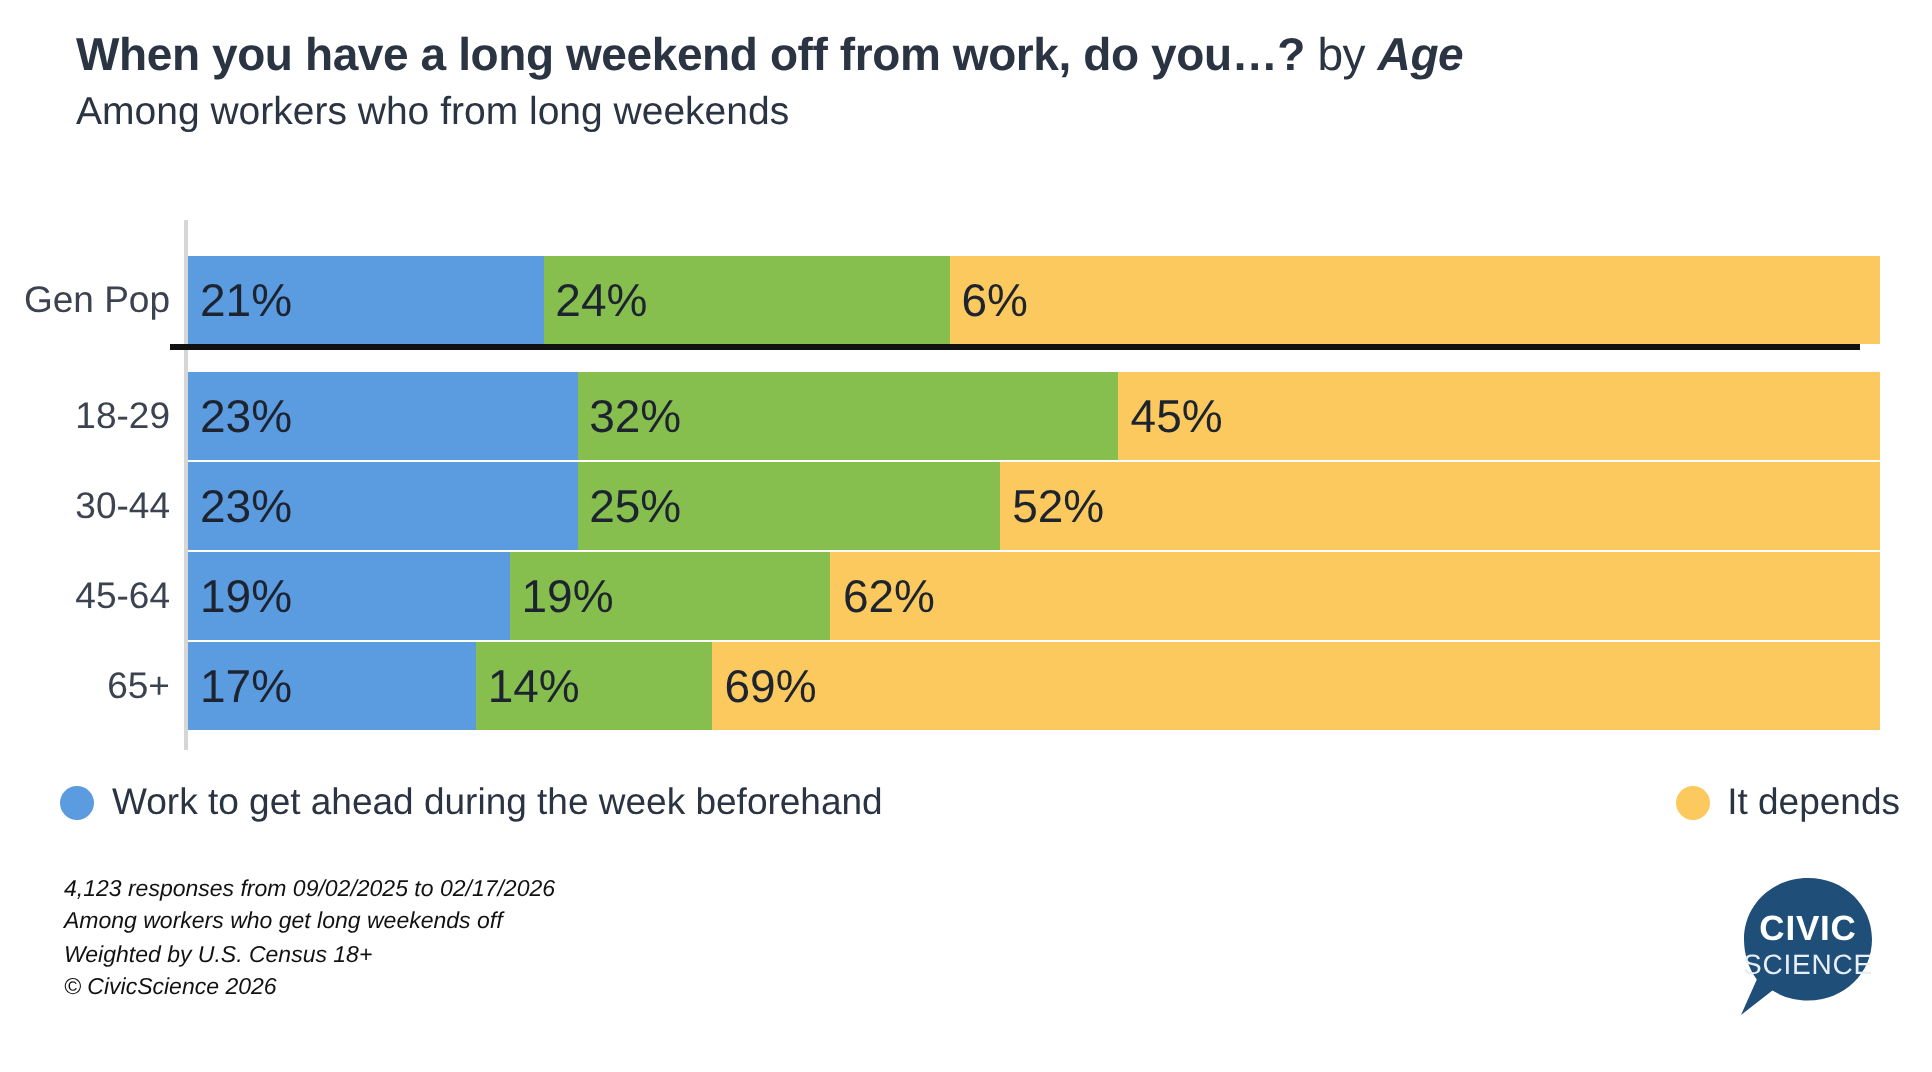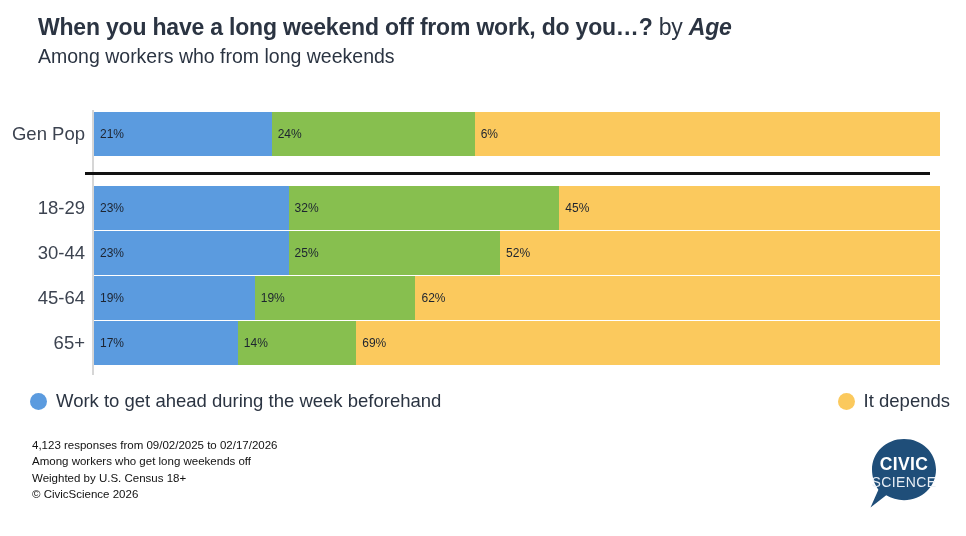--- a/index.html
+++ b/index.html
@@ -91,21 +91,21 @@
   }
   .seg {
     height: 100%;
     position: relative;
     box-sizing: border-box;
     display: flex;
     align-items: center;
     overflow: hidden;
   }
   .seg-label {
-    font-size: 12px;
+    font-size: 23px;
     color: #1d2430;
     padding-left: 6px;
     white-space: nowrap;
   }
   .seg.s0 { background: #5b9bdf; }
   .seg.s1 { background: #87bf4f; }
   .seg.s2 { background: #fbc95d; }
 
   #genpop-divider {
     position: absolute;
@@ -148,21 +148,21 @@
 
   
   #footnote {
     position: absolute;
     left: 32px;
     top: 437px;
     font-size: 11.5px;
     color: #111111;
     line-height: 1.42;
   }
-  #footnote div { white-space: nowrap; }
+  #footnote div { white-space: nowrap; font-style: italic; }
 
   
   #logo {
     position: absolute;
     left: 864px;
     top: 437px;
     width: 80px;
     height: 74px;
   }
   #logo svg { display: block; }
@@ -173,21 +173,21 @@
 <div id="header">
   <div id="chart-title">
     <span>When you have a long weekend off from work, do you…?</span><span class="by-word"> by </span><span class="breakout">Age</span>
   </div>
   <div id="chart-subtitle">Among workers who from long weekends</div>
 </div>
 
 <div id="plot">
   <div class="axis-line"></div>
   <div id="rows-container">
-      <div class="row" style="top: 8px;">
+      <div class="row" style="top: 24px;">
         <div class="row-label">Gen Pop</div>
         <div class="bar">
           <div class="seg s0" title="Work to get ahead during the week beforehand: 21%" style="width: 21%;">
             <span class="seg-label">21%</span>
           </div>
           <div class="seg s1" title="Save it all for after the weekend: 24%" style="width: 24%; text-align: right;">
             <span class="seg-label">24%</span>
           </div>
           <div class="seg s2" title="It depends: 55%" style="width: 55%;">
             <span class="seg-label">6%</span>

